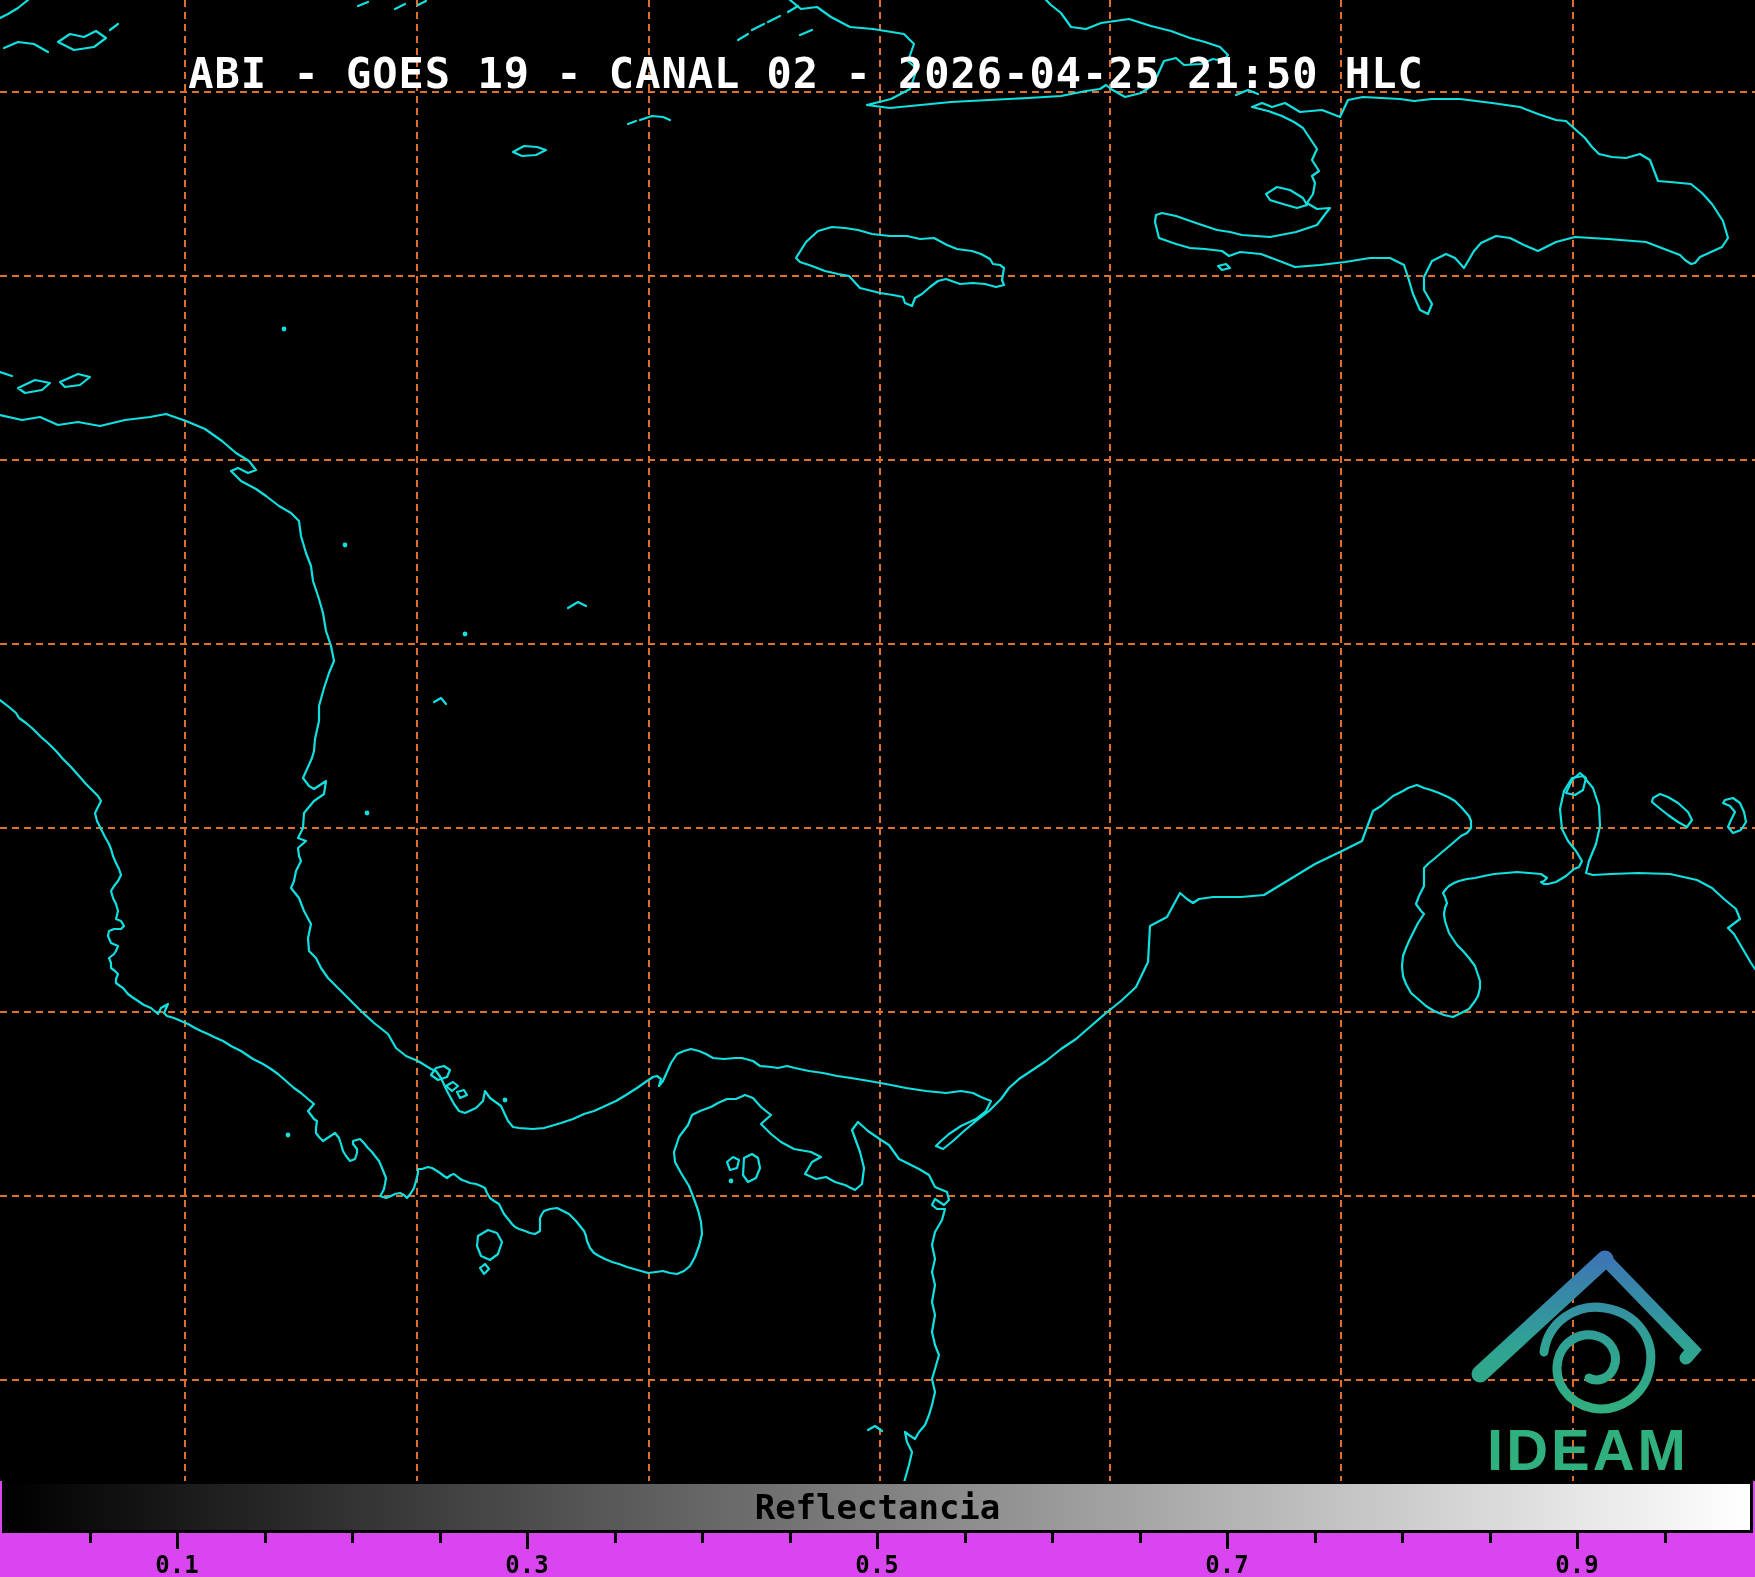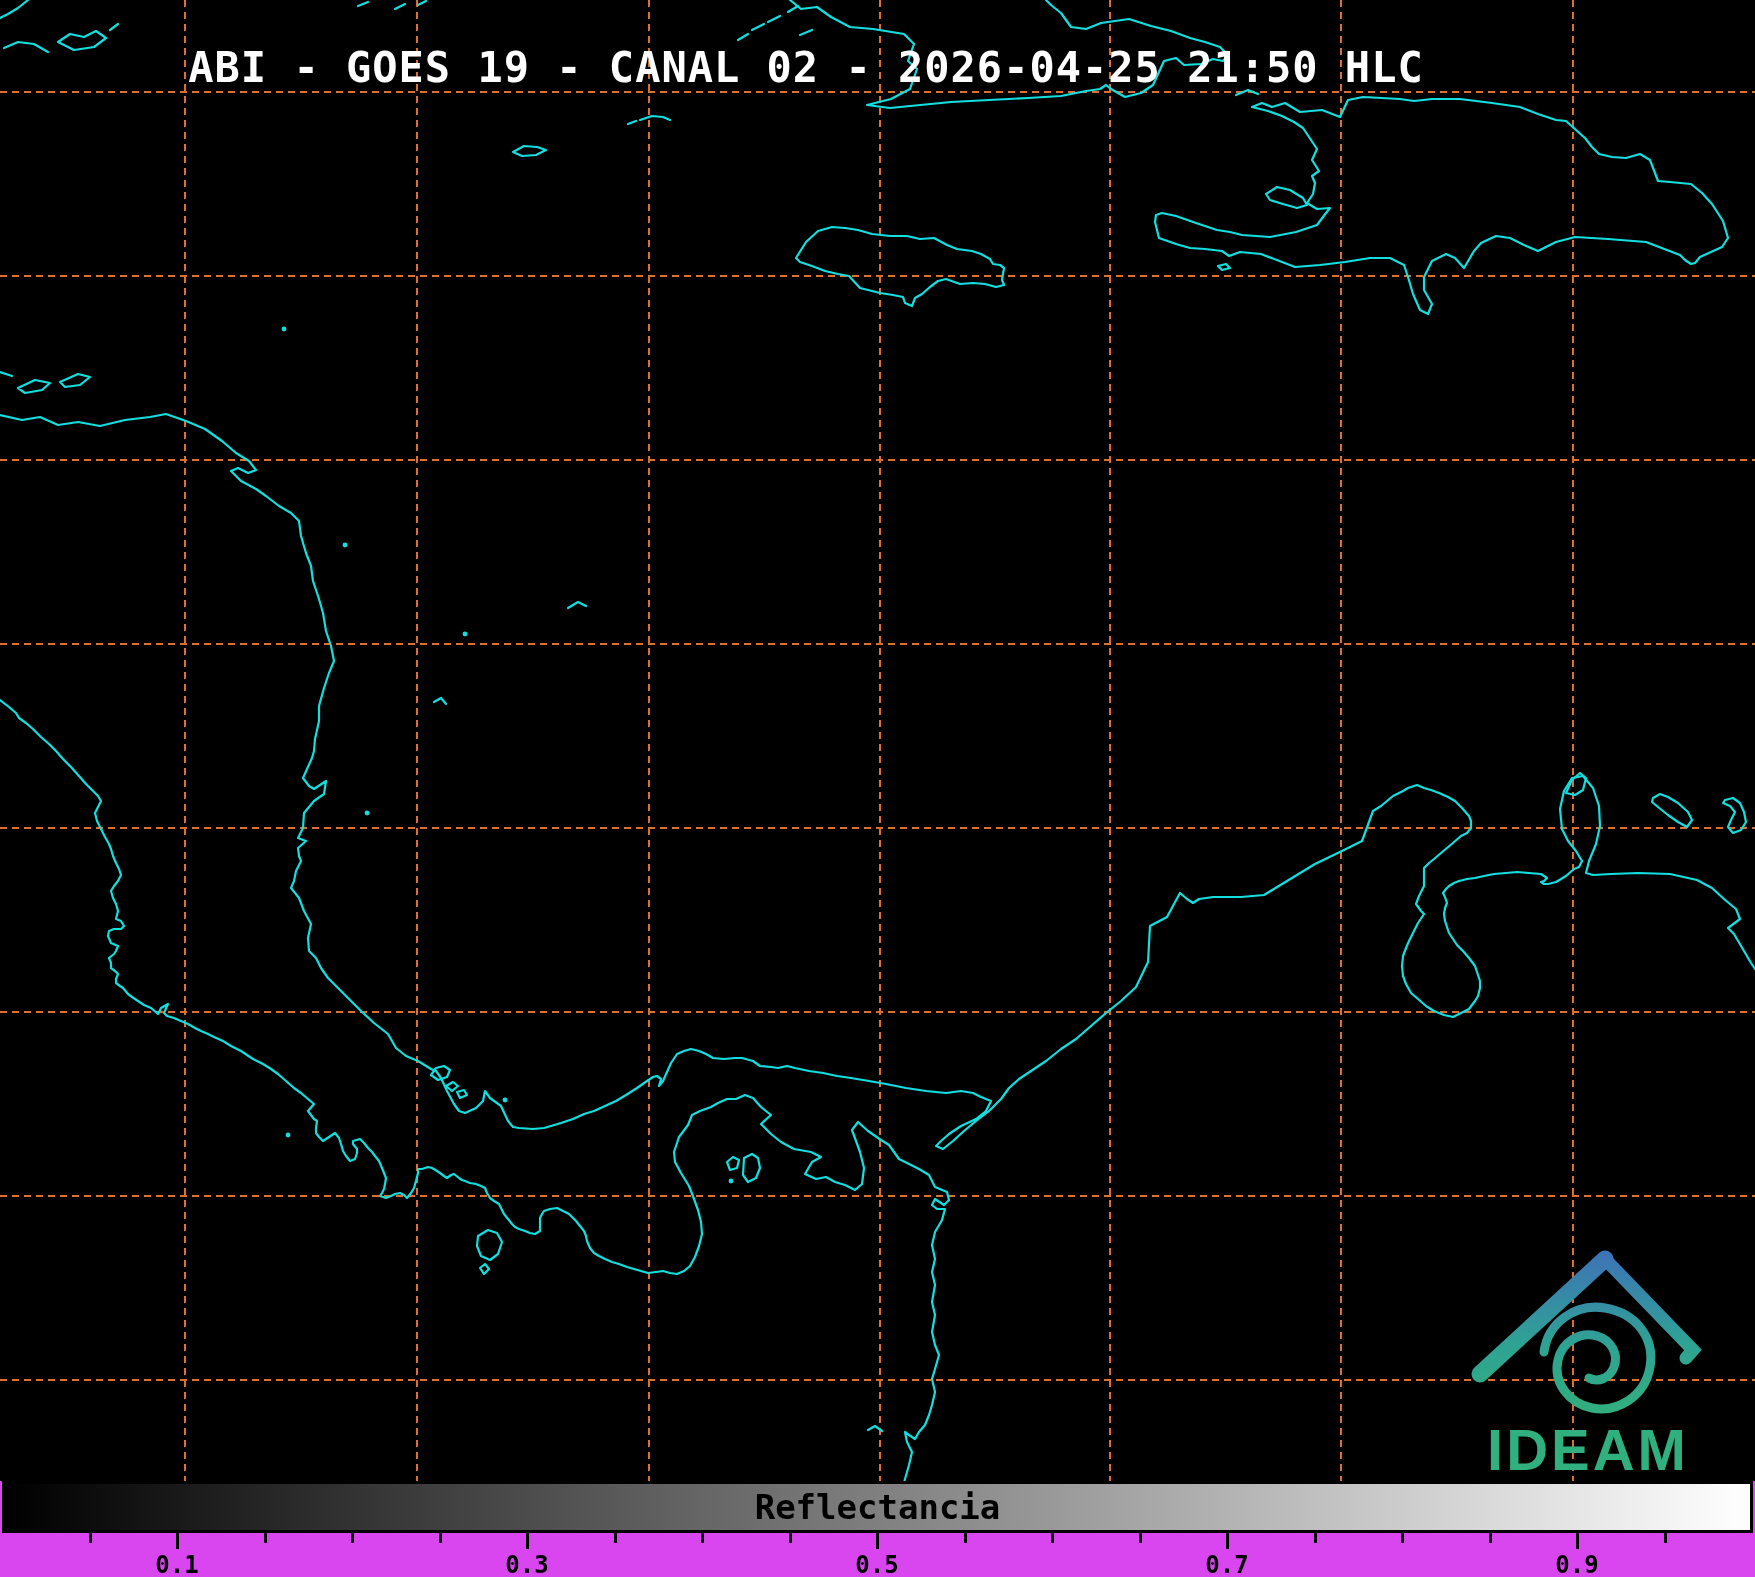--- a/index.html
+++ b/index.html
@@ -1,19 +1,19 @@
 <!DOCTYPE html>
 <html><head>
 <meta charset="utf-8">
 <style>
   html,body{margin:0;padding:0;background:#222;}
   #stage{position:relative;width:1755px;height:1577px;background:#000;overflow:hidden;
          font-family:"DejaVu Sans Mono", monospace;}
   #mapsvg{position:absolute;left:0;top:0;}
-  #maptitle{position:absolute;top:43px;left:806px;transform:translateX(-50%);
+  #maptitle{position:absolute;top:49px;left:806px;transform:translateX(-50%);
     white-space:nowrap;color:#ffffff;font:600 42px "DejaVu Sans Mono", monospace;letter-spacing:1px;}
   #legend{position:absolute;left:0;top:1481px;width:1755px;height:96px;background:#d946ef;}
   #bar{position:absolute;left:2px;right:2px;top:0;height:46px;border:3px solid #000;
        background:linear-gradient(90deg,#000000 0%,#ffffff 100%);
        display:flex;align-items:center;justify-content:center;}
   #barlabel{color:#000;font:700 34px "DejaVu Sans Mono", monospace;}
   .tick{position:absolute;width:3px;background:#000;top:52px;}
   .tick.minor{height:10px;}
   .tick.major{height:16px;}
   .ticklabel{position:absolute;top:70px;transform:translateX(-50%);

